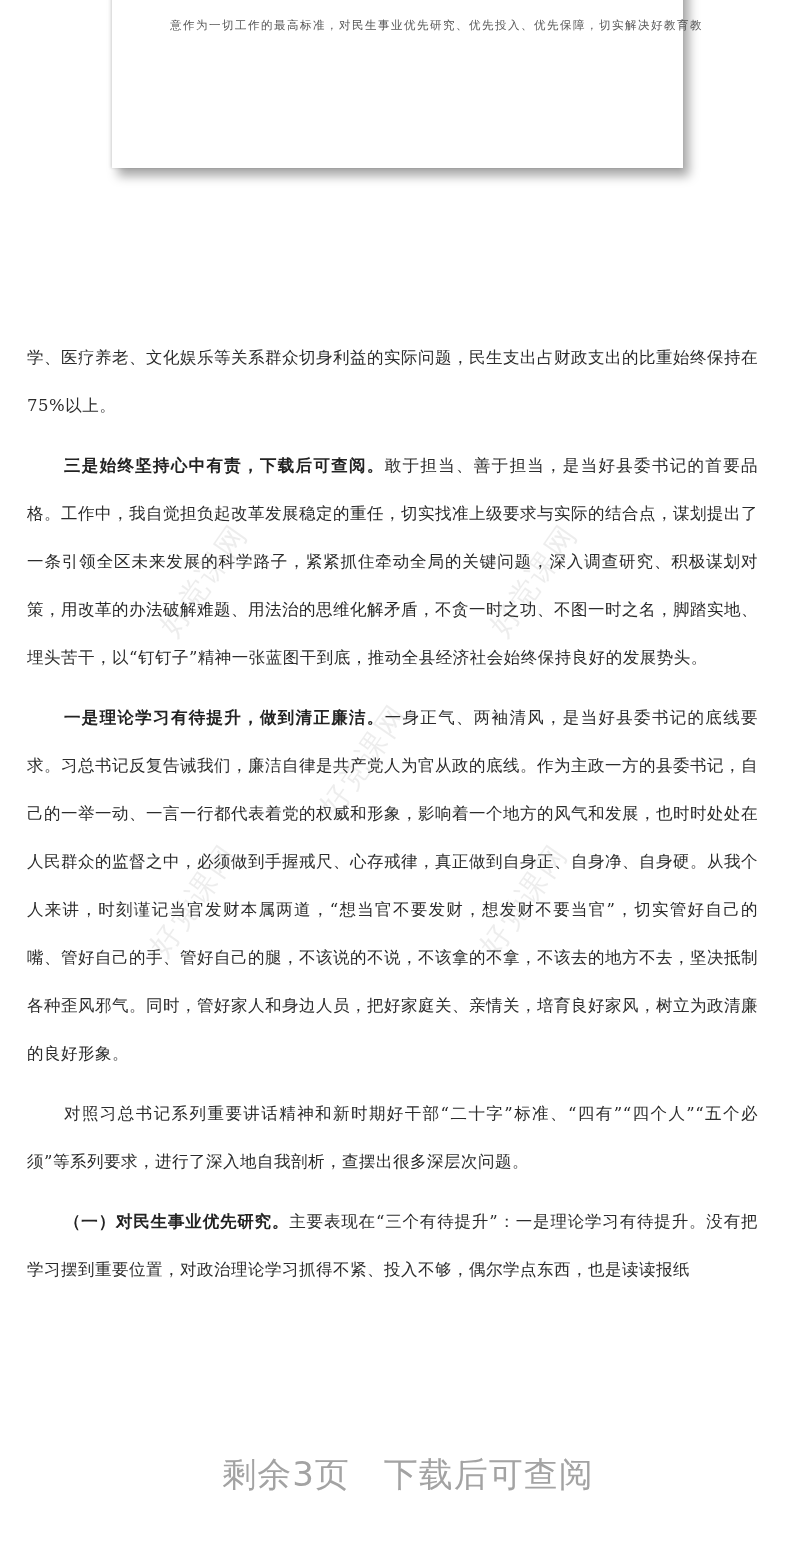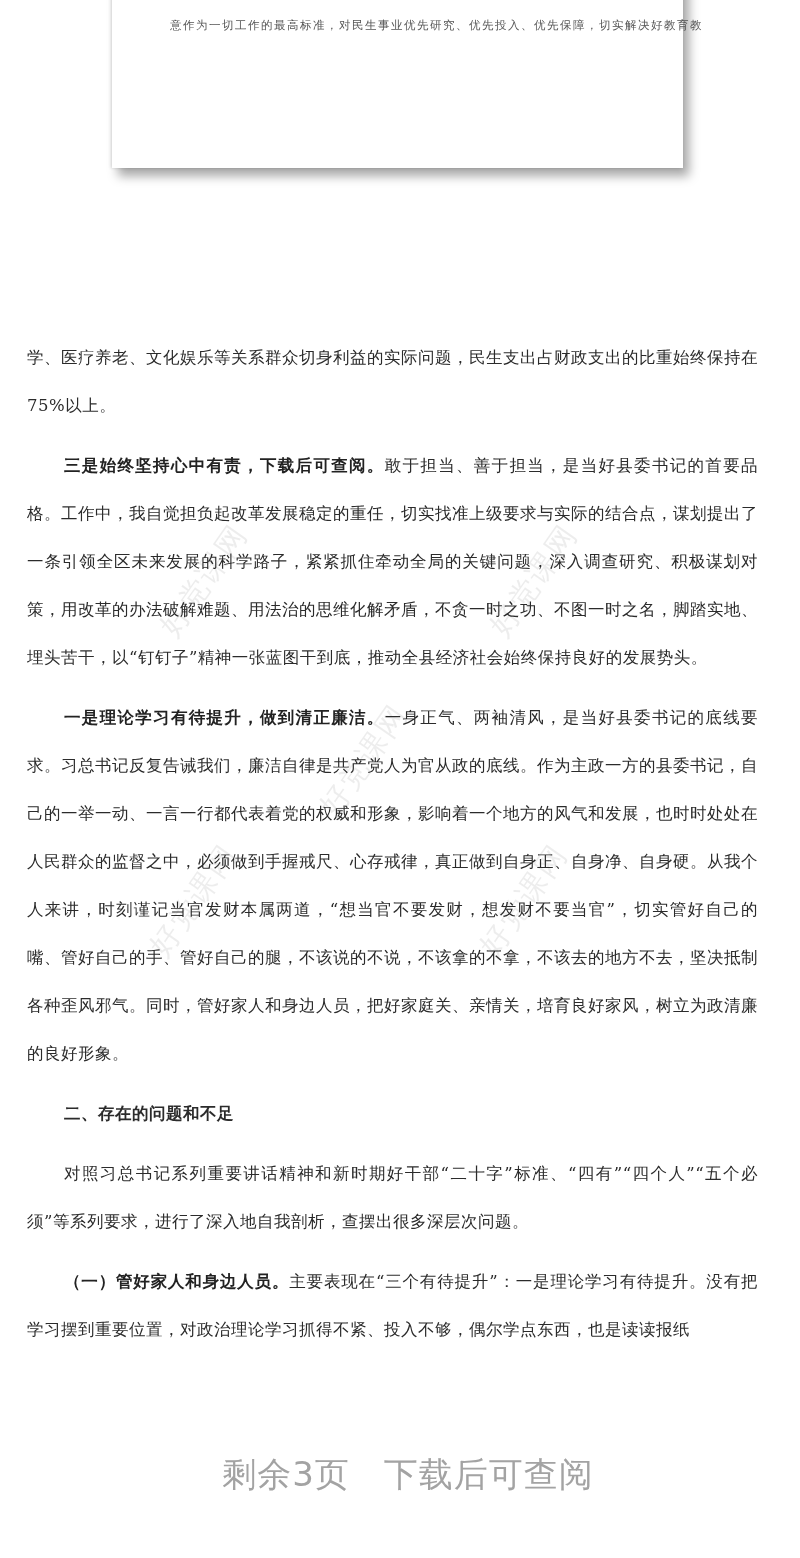--- a/index.html
+++ b/index.html
@@ -47,24 +47,23 @@
   </p>
 
   <p class="p indent">
     <span class="b">三是始终坚持心中有责，下载后可查阅。</span><span>敢于担当、善于担当，是当好县委书记的首要品格。工作中，我自觉担负起改革发展稳定的重任，切实找准上级要求与实际的结合点，谋划提出了一条引领全区未来发展的科学路子，紧紧抓住牵动全局的关键问题，深入调查研究、积极谋划对策，用改革的办法破解难题、用法治的思维化解矛盾，不贪一时之功、不图一时之名，脚踏实地、埋头苦干，以“钉钉子”精神一张蓝图干到底，推动全县经济社会始终保持良好的发展势头。</span>
   </p>
 
   <p class="p indent">
     <span class="b">一是理论学习有待提升，做到清正廉洁。</span><span>一身正气、两袖清风，是当好县委书记的底线要求。习总书记反复告诫我们，廉洁自律是共产党人为官从政的底线。作为主政一方的县委书记，自己的一举一动、一言一行都代表着党的权威和形象，影响着一个地方的风气和发展，也时时处处在人民群众的监督之中，必须做到手握戒尺、心存戒律，真正做到自身正、自身净、自身硬。从我个人来讲，时刻谨记当官发财本属两道，“想当官不要发财，想发财不要当官”，切实管好自己的嘴、管好自己的手、管好自己的腿，不该说的不说，不该拿的不拿，不该去的地方不去，坚决抵制各种歪风邪气。同时，管好家人和身边人员，把好家庭关、亲情关，培育良好家风，树立为政清廉的良好形象。</span>
   </p>
 
-  <p class="heading">二、存在的问题和不足</p>
 
   <p class="p indent">对照习总书记系列重要讲话精神和新时期好干部“二十字”标准、“四有”“四个人”“五个必须”等系列要求，进行了深入地自我剖析，查摆出很多深层次问题。</p>
 
   <p class="p indent">
-    <span class="b">（一）管好家人和身边人员。</span><span>主要表现在“三个有待提升”：一是理论学习有待提升。没有把学习摆到重要位置，对政治理论学习抓得不紧、投入不够，偶尔学点东西，也是读读报纸</span>
+    <span class="b">（一）对民生事业优先研究。</span><span>主要表现在“三个有待提升”：一是理论学习有待提升。没有把学习摆到重要位置，对政治理论学习抓得不紧、投入不够，偶尔学点东西，也是读读报纸</span>
   </p>
 </div>
 
 <div class="footer">
   <span>剩余3页</span><span class="gap"></span><span>下载后可查阅</span>
 </div>
 
 </body></html>

